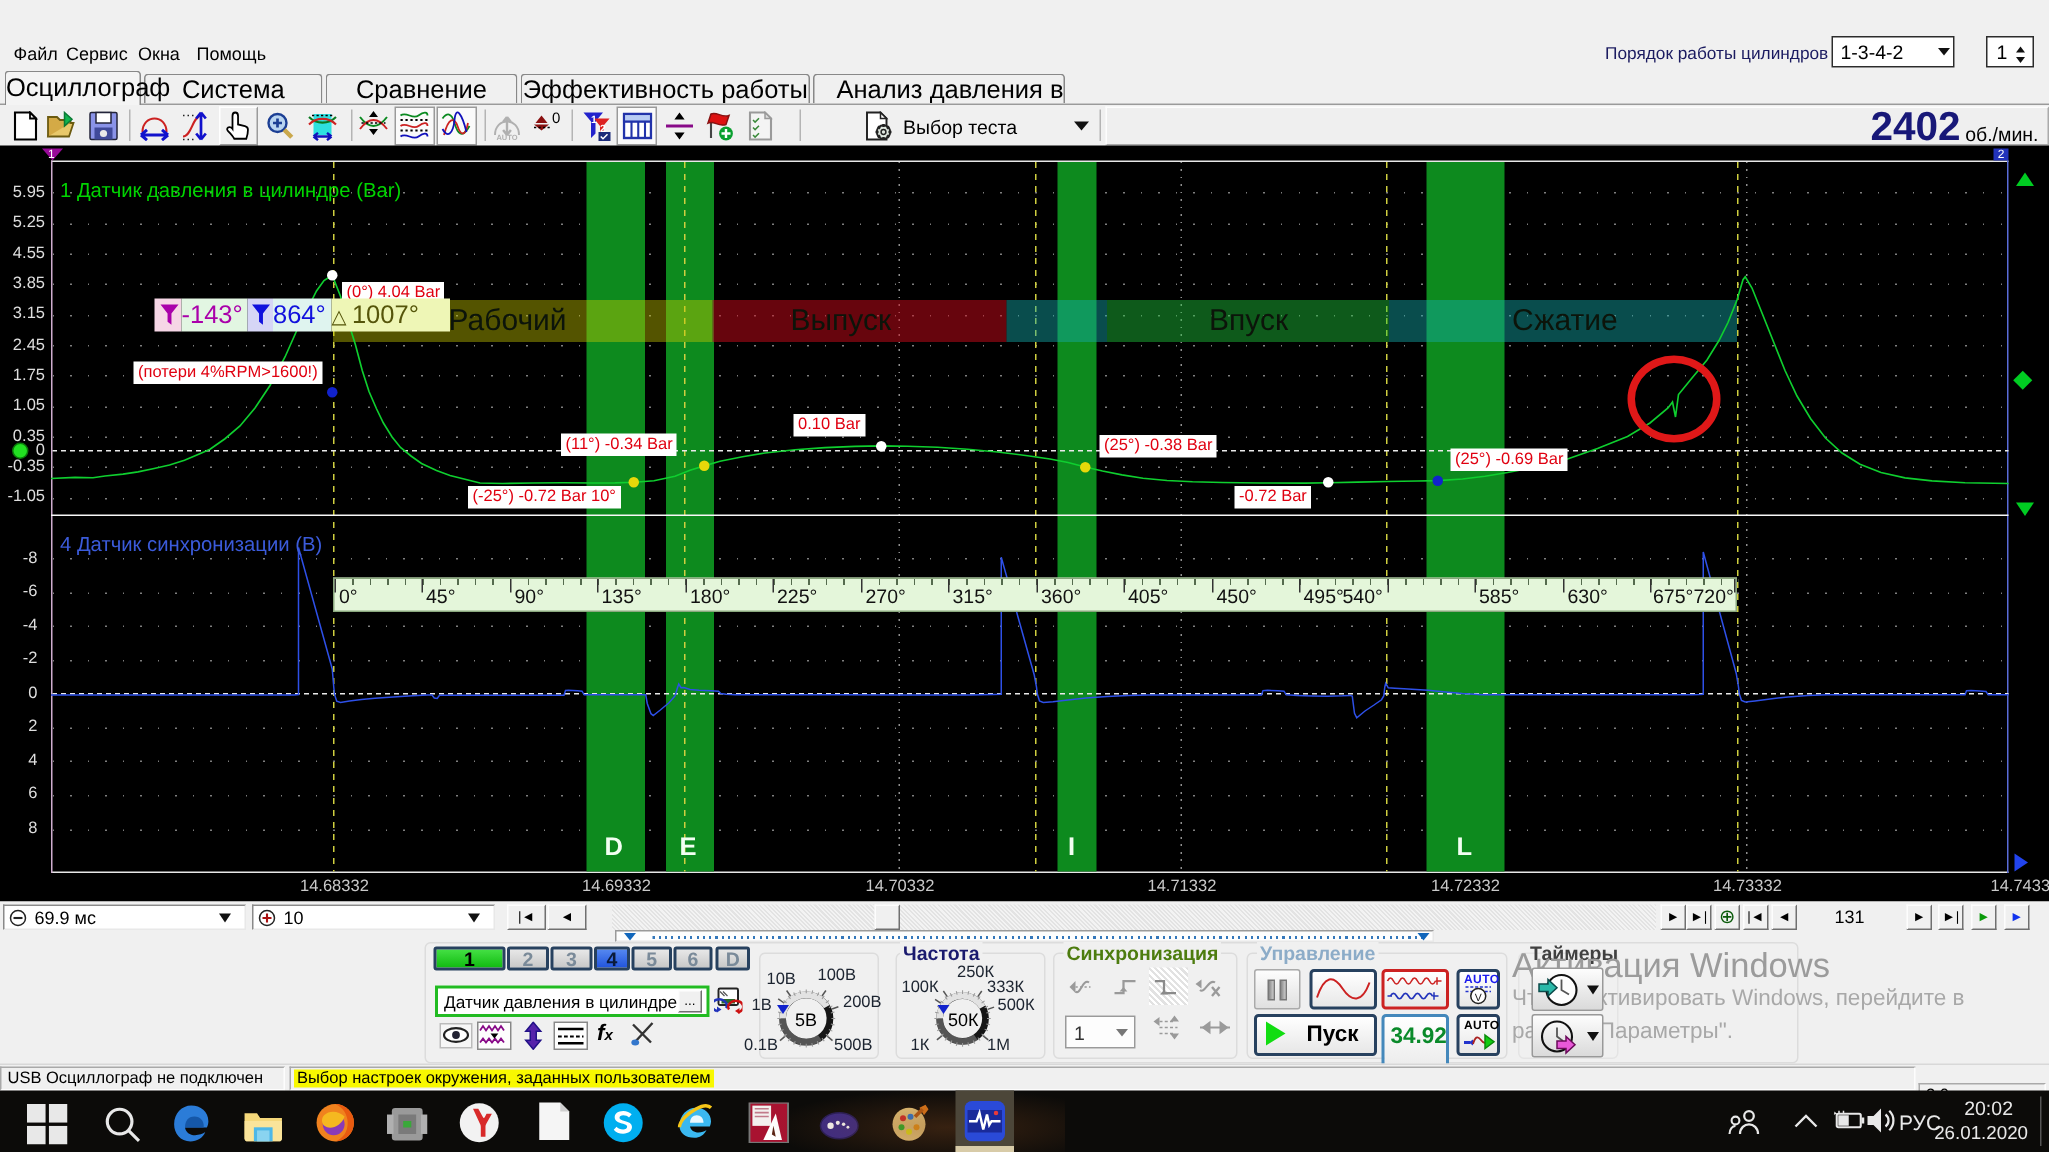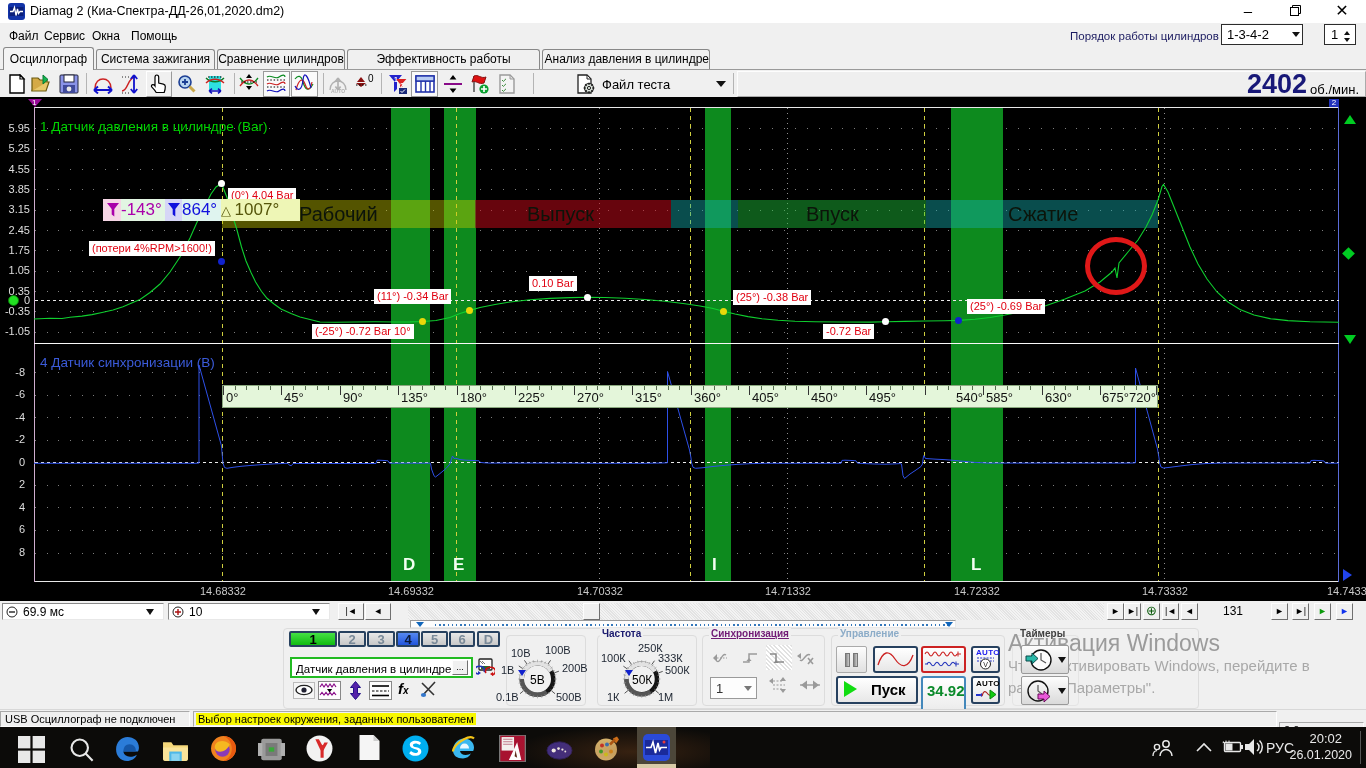--- a/index.html
+++ b/index.html
@@ -9,21 +9,21 @@
 .abs { position:absolute; }
 
 #titlebar { position:absolute; left:0; top:0; width:1366px; height:23px; background:#ffffff; }
 #titlebar .title { position:absolute; left:30px; top:4px; font-size:12.5px; color:#000; }
 .winbtn { position:absolute; top:0px; width:24px; height:22px; color:#000; font-size:14px; text-align:center; line-height:22px; }
 
 #menubar { position:absolute; left:0; top:23px; width:1366px; height:24px; background:#f0f0f0; }
 .menuitem { position:absolute; top:6px; font-size:12px; color:#000; }
 
 #tabs { position:absolute; left:0; top:47px; width:1366px; height:22px; background:#f0f0f0; }
-.tab { position:absolute; top:2px; height:20px; background:#f0f0f0; border:1px solid #888; border-bottom:none; border-radius:3px 3px 0 0; font-size:12px; color:#000; text-align:center; line-height:19px; }
+.tab { position:absolute; top:2px; height:20px; background:#f0f0f0; border:1px solid #888; border-bottom:none; border-radius:3px 3px 0 0; font-size:17px; color:#000; text-align:center; line-height:19px; }
 .tab.active { top:0px; height:23px; background:#f4f4f4; z-index:2; line-height:22px; }
 
 #toolbar { position:absolute; left:0; top:69px; width:1366px; height:28px; background:#f0f0f0; border-top:1px solid #fbfbfb; }
 .tsep { position:absolute; top:3px; width:1px; height:21px; background:#b4b4b4; }
 .ticon { position:absolute; top:4px; width:20px; height:20px; }
 
 #plot { position:absolute; left:0; top:97px; width:1366px; height:504px; background:#000; }
 .ylab { position:absolute; font-size:11px; color:#dedede; text-align:right; width:30px; }
 .dotrow { position:absolute; left:35px; width:1304px; height:1px; background-image:repeating-linear-gradient(to right,#7e7e7e 0 1px,transparent 1px 11.7px); }
 .vband { position:absolute; top:11px; height:473px; background:#0d8a1e; }
@@ -34,50 +34,36 @@
 .mlabel { position:absolute; background:#fff; color:#e00010; font-size:11px; line-height:15px; padding:0 3px; white-space:nowrap; z-index:6; }
 .dot { position:absolute; width:7px; height:7px; border-radius:50%; z-index:7; }
 .bandletter { position:absolute; top:458px; font-size:17px; font-weight:bold; color:#f2fff2; z-index:5; }
 .xlab { position:absolute; top:488px; font-size:11px; color:#c9c9c9; }
 
 #scrollrow { position:absolute; left:0; top:601px; width:1366px; height:20px; background:#f0f0f0; }
 .srbtn { position:absolute; top:2px; width:17px; height:17px; background:#f0f0f0; border:1px solid; border-color:#fdfdfd #707070 #707070 #fdfdfd; font-size:9px; text-align:center; line-height:15px; color:#000; }
 
 #cpanel { position:absolute; left:0; top:621px; width:1366px; height:88px; background:#f0f0f0; }
 .group { position:absolute; border:1px solid #dcdcdc; border-radius:4px; }
-.ghead { position:absolute; font-size:10px; font-weight:bold; background:#f0f0f0; padding:0 2px; }
+.ghead { position:absolute; font-size:13px; font-weight:bold; background:#f0f0f0; padding:0 2px; }
 .chbtn { position:absolute; top:10px; height:16px; border:2px solid #27415f; border-radius:2px; font-size:13px; font-weight:bold; text-align:center; color:#7a8a99; background:linear-gradient(#e8e8e8,#c8c8c8); line-height:13px; }
 .knoblab { position:absolute; font-size:11px; color:#1c2430; white-space:nowrap; }
 .cbtn { position:absolute; background:linear-gradient(#ffffff,#e7e7e7); border:2px solid #27415f; border-radius:3px; }
 
 #statusbar { position:absolute; left:0; top:709px; width:1366px; height:18px; background:#f0f0f0; border-top:1px solid #d8d8d8; }
 .spanel { position:absolute; top:1px; height:16px; border:1px solid; border-color:#a9a9a9 #fdfdfd #fdfdfd #a9a9a9; font-size:11px; color:#000; line-height:15px; padding:0 4px; }
 
 #taskbar { position:absolute; left:0; top:727px; width:1366px; height:41px; background:#0c0b09; }
 .tbicon { position:absolute; top:7px; width:27px; height:27px; }
 .trayico { position:absolute; color:#e8e8e8; }
 </style>
 </head>
 <body>
 <div id="screen">
 
-<div id="titlebar">
- <svg class="abs" style="left:8px;top:3px" width="17" height="17" viewBox="0 0 17 17">
-        <rect x="0" y="0" width="17" height="17" rx="3" fill="#1233a8"></rect>
-        <rect x="1.5" y="4" width="14" height="9" fill="#0a1f7a"></rect>
-        <polyline points="2,8.5 5,8.5 6.5,4.5 8,12.5 9.5,6 10.5,10.5 12,8.5 15,8.5" stroke="#fff" stroke-width="1.3" fill="none"></polyline>
-      </svg>
- <div class="title">Diamag 2 (Киа-Спектра-ДД-26,01,2020.dm2)</div>
- <div class="winbtn" style="left:1236px;font-size:15px;">–</div>
- <div class="winbtn" style="left:1283px;"><svg width="11" height="11" viewBox="0 0 11 11" style="margin-top:5px">
-          <rect x="0.5" y="2.5" width="8" height="8" fill="none" stroke="#000"></rect>
-          <polyline points="2.5,2.5 2.5,0.5 10.5,0.5 10.5,8.5 8.5,8.5" fill="none" stroke="#000"></polyline>
-        </svg></div>
- <div class="winbtn" style="left:1330px;font-size:16px;">✕</div>
-</div>
 
 <div id="menubar">
  <div class="menuitem" style="left:9px">Файл</div>
  <div class="menuitem" style="left:44px">Сервис</div>
  <div class="menuitem" style="left:92px">Окна</div>
  <div class="menuitem" style="left:131px">Помощь</div>
  <div class="menuitem" style="left:1070px;color:#1b1b60;font-size:11.5px;top:7px;">Порядок работы цилиндров</div>
  <div class="abs" style="left:1221px;top:1px;width:82px;height:21px;background:#fff;border:1px solid #2c2c2c;">
    <div class="abs" style="left:5px;top:2px;font-size:13px;color:#000;">1-3-4-2</div>
    <div class="abs" style="left:70px;top:7px;width:0;height:0;border:4px solid transparent;border-top:5px solid #111;"></div>
@@ -203,21 +189,21 @@
         <path d="M5,6 l1.4,1.4 l2.6,-2.6 M5,11 l1.4,1.4 l2.6,-2.6 M5,16 l1.4,1.4 l2.6,-2.6" stroke="#3a8a3a" fill="none"></path>
       </svg>
  <div class="tsep" style="left:533px"></div>
  <svg class="ticon" style="left:576px" viewBox="0 0 20 20">
         <path d="M2,1 h9 l4,4 v14 h-13 z" fill="#fff" stroke="#222" stroke-width="1.3"></path>
         <path d="M11,1 l4,4 h-4 z" fill="#fff" stroke="#222"></path>
         <circle cx="13" cy="14" r="4.5" fill="#e0e8e0" stroke="#222" stroke-width="1.2"></circle>
         <circle cx="13" cy="14" r="1.6" fill="none" stroke="#222"></circle>
         <g stroke="#222" stroke-width="1.6">\n<path d="M13,8.7 v2 M13,17.3 v2 M7.7,14 h2 M16.3,14 h2 M9.3,10.3 l1.4,1.4 M15.3,16.3 l1.4,1.4 M16.7,10.3 l-1.4,1.4 M10.7,16.3 l-1.4,1.4"></path></g>
       </svg>
- <div class="abs" style="left:602px;top:7px;font-size:13px;color:#000;">Файл теста</div>
+ <div class="abs" style="left:602px;top:7px;font-size:13px;color:#000;">Выбор теста</div>
  <div class="abs" style="left:716px;top:11px;width:0;height:0;border:5px solid transparent;border-top:6px solid #111;"></div>
  <div class="tsep" style="left:733px"></div>
  <div class="abs" style="left:737px;top:1px;width:629px;height:26px;background:#efefef;border:1px solid;border-color:#fdfdfd #aaa #aaa #fdfdfd;">
    <div class="abs" style="right:58px;top:-3px;font-size:27px;font-weight:bold;color:#181878;">2402</div>
    <div class="abs" style="right:6px;top:10px;font-size:13px;color:#000;">об./мин.</div>
  </div>
 </div>
 
 <div id="plot">
 
@@ -335,21 +321,21 @@
         <div class="abs" style="left:412px;top:4px;">315°</div>
   <div class="abs" style="left:468px;top:0;width:1px;height:9px;background:#333;"></div>
         <div class="abs" style="left:471px;top:4px;">360°</div>
   <div class="abs" style="left:526px;top:0;width:1px;height:9px;background:#333;"></div>
         <div class="abs" style="left:529px;top:4px;">405°</div>
   <div class="abs" style="left:585px;top:0;width:1px;height:9px;background:#333;"></div>
         <div class="abs" style="left:588px;top:4px;">450°</div>
   <div class="abs" style="left:643px;top:0;width:1px;height:9px;background:#333;"></div>
         <div class="abs" style="left:646px;top:4px;">495°</div>
   <div class="abs" style="left:702px;top:0;width:1px;height:9px;background:#333;"></div>
-        <div class="abs" style="left:733px;top:4px;">540°</div>
+        <div class="abs" style="left:672px;top:4px;">540°</div>
   <div class="abs" style="left:760px;top:0;width:1px;height:9px;background:#333;"></div>
         <div class="abs" style="left:763px;top:4px;">585°</div>
   <div class="abs" style="left:819px;top:0;width:1px;height:9px;background:#333;"></div>
         <div class="abs" style="left:822px;top:4px;">630°</div>
   <div class="abs" style="left:877px;top:0;width:1px;height:9px;background:#333;"></div>
         <div class="abs" style="left:879px;top:4px;">675°</div>
   <div class="abs" style="left:933px;top:0;width:1px;height:9px;background:#333;"></div>
         <div class="abs" style="left:906px;top:4px;">720°</div>
  </div>
 
@@ -587,21 +573,21 @@
  <div class="abs" style="left:632px;top:52px;font-size:12px;color:#000;z-index:2;">50К</div>
  <div class="abs" style="left:625px;top:49px;width:0;height:0;border:4px solid transparent;border-top:6px solid #1122cc;z-index:2;"></div>
  <div class="knoblab" style="left:638px;top:21px;">250К</div>
  <div class="knoblab" style="left:601px;top:31px;">100К</div>
  <div class="knoblab" style="left:658px;top:31px;">333К</div>
  <div class="knoblab" style="left:665px;top:43px;">500К</div>
  <div class="knoblab" style="left:607px;top:70px;">1К</div>
  <div class="knoblab" style="left:658px;top:70px;">1М</div>
 
  <div class="group" style="left:702px;top:14px;width:123px;height:71px;"></div>
- <div class="ghead" style="left:709px;top:7px;color:#701a75;text-decoration:underline;">Синхронизация</div>
+ <div class="ghead" style="left:709px;top:7px;color:#4d7c0f;">Синхронизация</div>
  <svg class="abs" style="left:712px;top:27px;" width="20" height="20" viewBox="0 0 20 20">
         <path d="M1,10 l4,-4 v8 z" fill="#9a9a9a"></path>
         <path d="M5,13 c3,3 5,-9 9,-6" stroke="#9a9a9a" fill="none" stroke-width="1.4"></path>
         <path d="M5,10 h10" stroke="#9a9a9a" stroke-dasharray="1.5 1.5"></path>
       </svg>
  <svg class="abs" style="left:740px;top:27px;" width="20" height="20" viewBox="0 0 20 20">
         <path d="M3,14 h6 v-8 h8" stroke="#9a9a9a" fill="none" stroke-width="1.5"></path>
         <path d="M9,10 l-2.6,3 h5.2 z" fill="#9a9a9a"></path>
       </svg>
  <div class="abs" style="left:766px;top:24px;width:26px;height:25px;background-image:repeating-linear-gradient(45deg,#fff 0 1.5px,#e2e2e2 1.5px 3px);"></div>

